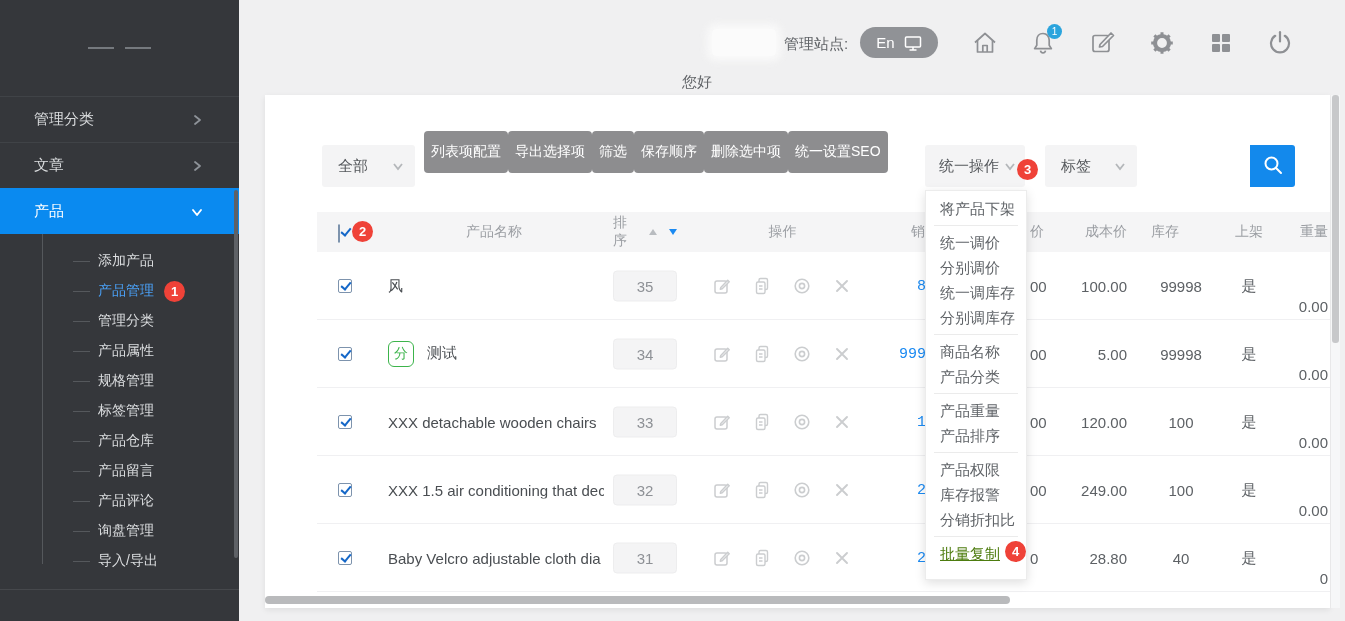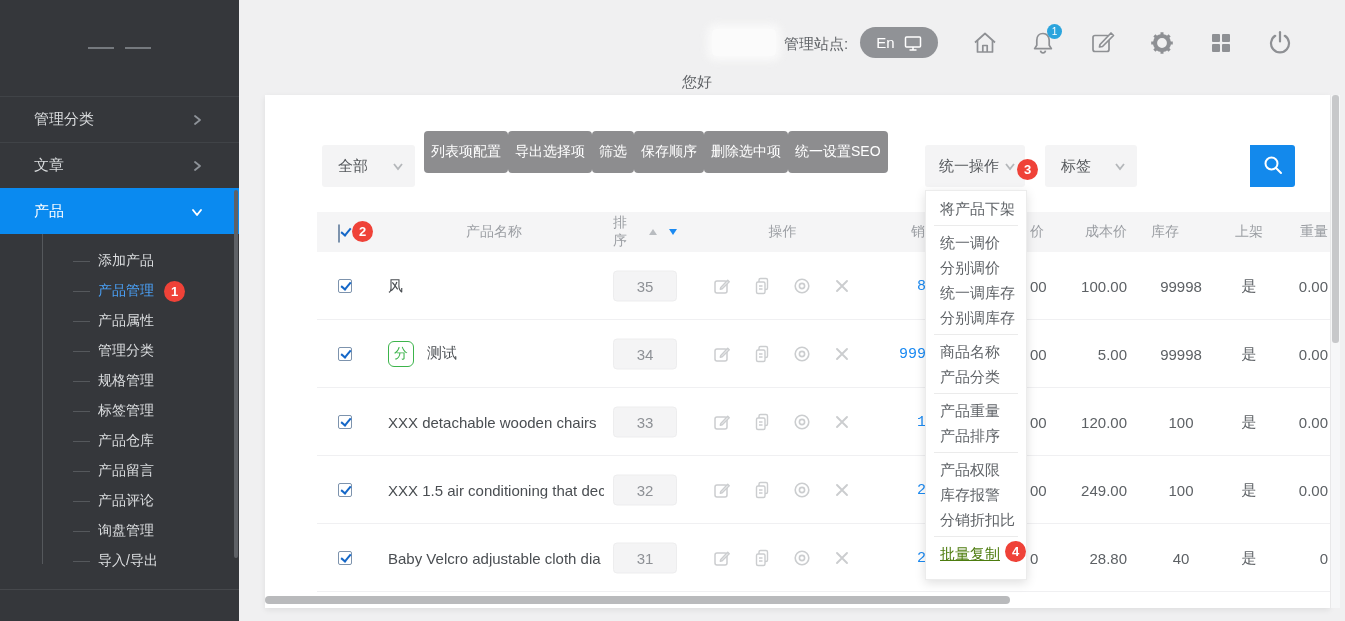--- a/index.html
+++ b/index.html
@@ -102,21 +102,21 @@
           font-size:14px; display:flex; align-items:center; justify-content:center; margin-right:13px; }
   .sortbox { left:296px; width:64px; height:31px; line-height:29px; text-align:center; background:#f4f4f5;
              border:1px solid #ededee; border-radius:4px; color:#8e9196; cursor:text; }
   .ops { left:395px; display:flex; gap:20px; align-items:center; }
   .op { width:20px; height:20px; cursor:pointer; display:flex; }
   .sales { left:513px; width:105px; text-align:right; color:#1b8af2; cursor:pointer;font-family:Liberation Mono, monospace; }
   .price { left:713px; width:45px; }
   .cost  { left:720px; width:90px; text-align:right; }
   .stock { left:834px; width:60px; text-align:center; }
   .onshelf { left:912px; width:40px; text-align:center; }
-  .weight { left:941px; width:70px; text-align:right; }
+  .weight { left:941px; width:70px; text-align:right;margin-top:20px; }
   .hthumb { left:0; top:501px; width:745px; height:8px; background:#b9babc; border-radius:4px; }
 
   
   .dropdown { position:absolute; left:925px; top:190px; width:102px; height:390px; background:#fff;
               border:1px solid #ececec; box-shadow:0 3px 10px rgba(0,0,0,.13); z-index:5; padding-top:5px; }
   .dd-item { height:25px; line-height:25px; padding-left:14px; font-size:15px; color:#606468;
              white-space:nowrap; cursor:pointer; }
   .dd-item.active { color:#4d7c0f; text-decoration:underline; }
   .dd-sep { height:1px; background:#ebebeb; margin:4px 8px; }
   .b4 { position:absolute; left:1005px; top:541px; z-index:7; }
@@ -163,24 +163,24 @@
       </nav>
     <div id="sb-sub" class="sb-submenu">
         <div class="sb-sub">
           <span>添加产品</span>
         </div>
         <div class="sb-sub active">
           <span>产品管理</span>
           <span class="rbadge inline">1</span>
         </div>
         <div class="sb-sub">
+          <span>管理分类</span>
+        </div>
+        <div class="sb-sub">
           <span>产品属性</span>
-        </div>
-        <div class="sb-sub">
-          <span>管理分类</span>
         </div>
         <div class="sb-sub">
           <span>规格管理</span>
         </div>
         <div class="sb-sub">
           <span>标签管理</span>
         </div>
         <div class="sb-sub">
           <span>产品仓库</span>
         </div>

